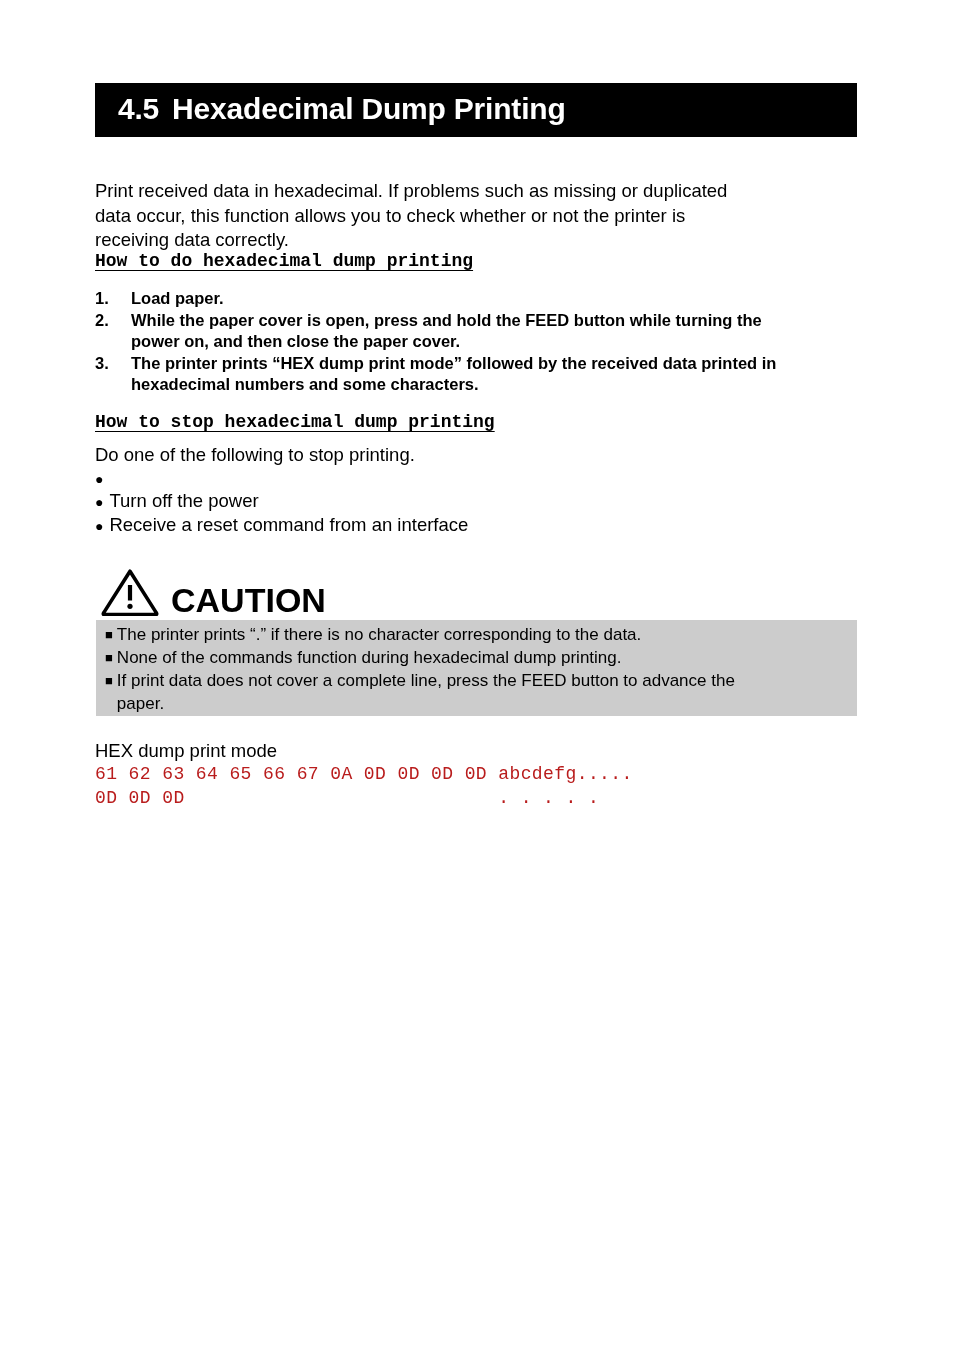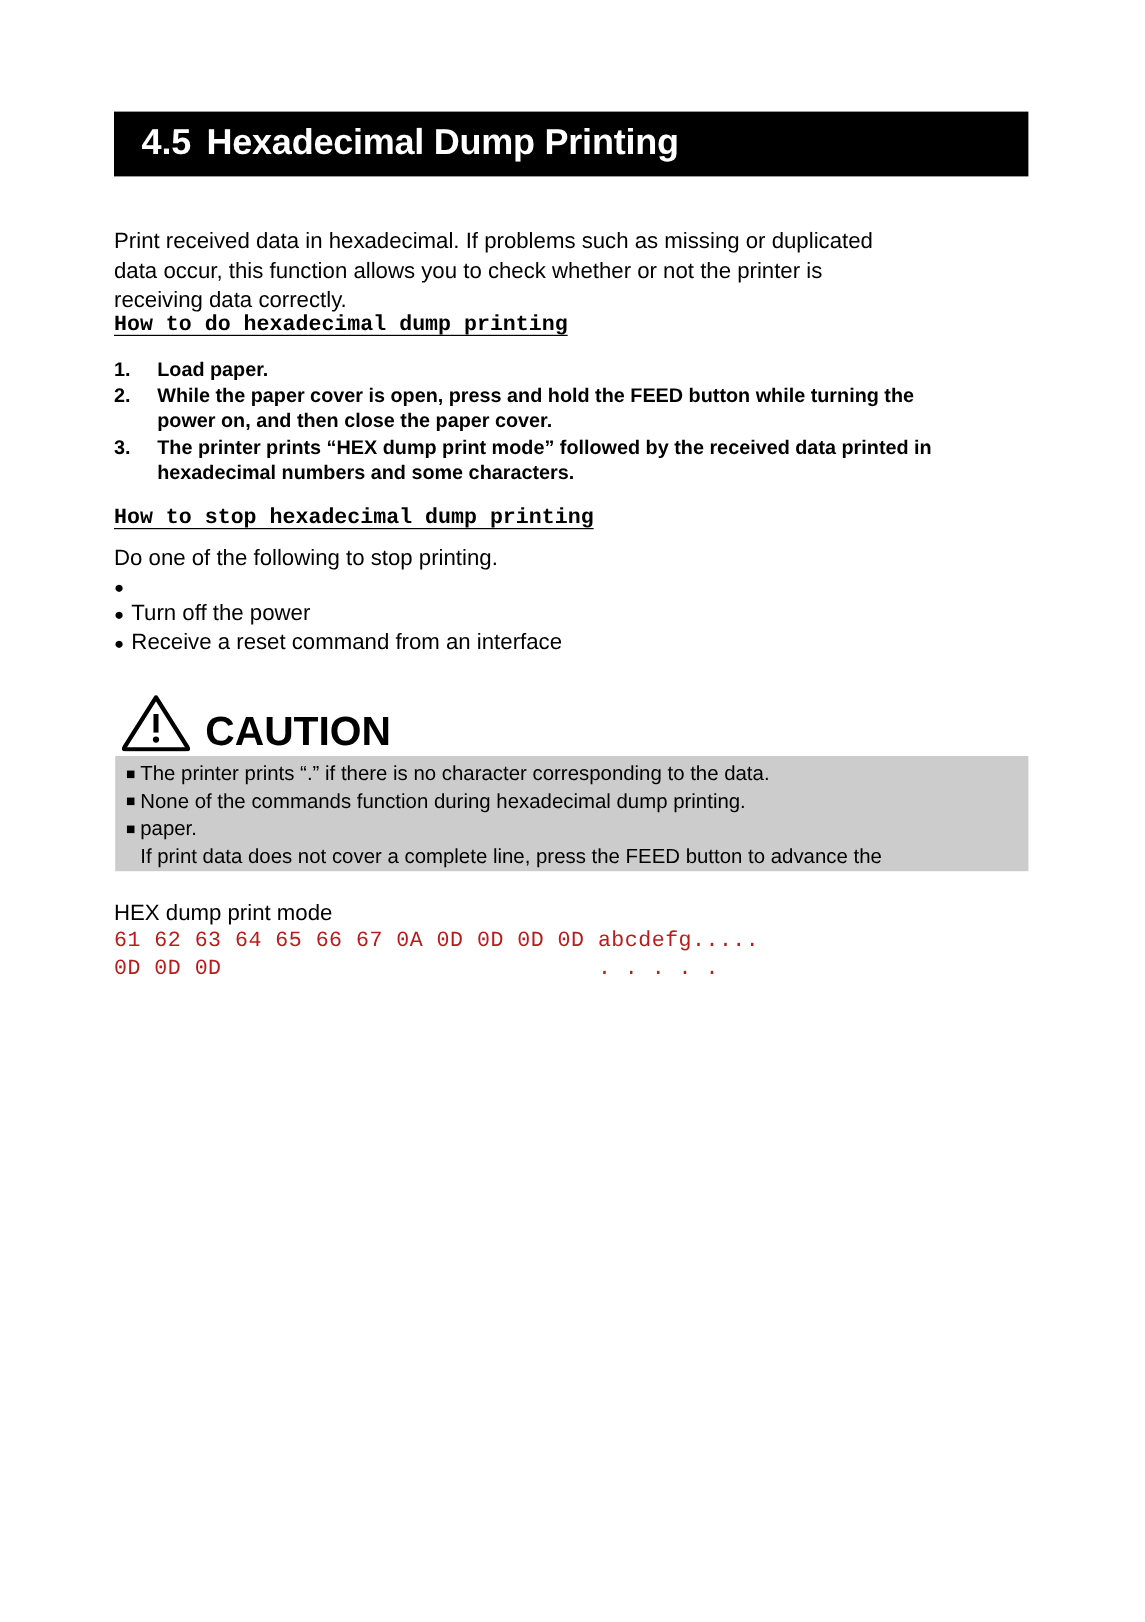--- a/index.html
+++ b/index.html
@@ -10,21 +10,21 @@
   body {
     width: 954px;
     height: 1352px;
     position: relative;
     font-family: "Liberation Sans", sans-serif;
     color: #000000;
     -webkit-font-smoothing: antialiased;
   }
   .page {
     position: absolute;
-    left: 0; top: 12px;
+    left: 0; top: 2px;
     width: 954px;
     height: 1104px;
     overflow: hidden;
   }
 
   
   .section-bar {
     position: absolute;
     left: 95px;
     top: 81px;
@@ -283,22 +283,22 @@
       </div>
       <div class="sq-row">
         <span class="sq-bullet">■</span>
         <span class="sq-text">
           <span>None of the commands function during hexadecimal dump printing.</span>
         </span>
       </div>
       <div class="sq-row">
         <span class="sq-bullet">■</span>
         <span class="sq-text">
+          <span>If print data does not cover a complete line, press the FEED button to advance the</span>
           <span>paper.</span>
-          <span>If print data does not cover a complete line, press the FEED button to advance the</span>
         </span>
       </div>
     </div>
   </div>
 
   <div class="print-example">
     <div>HEX dump print mode</div>
     <div class="mono-block">61 62 63 64 65 66 67 0A 0D 0D 0D 0D abcdefg.....</div>
     <div class="mono-block">0D 0D 0D                            . . . . .</div>
   </div>

